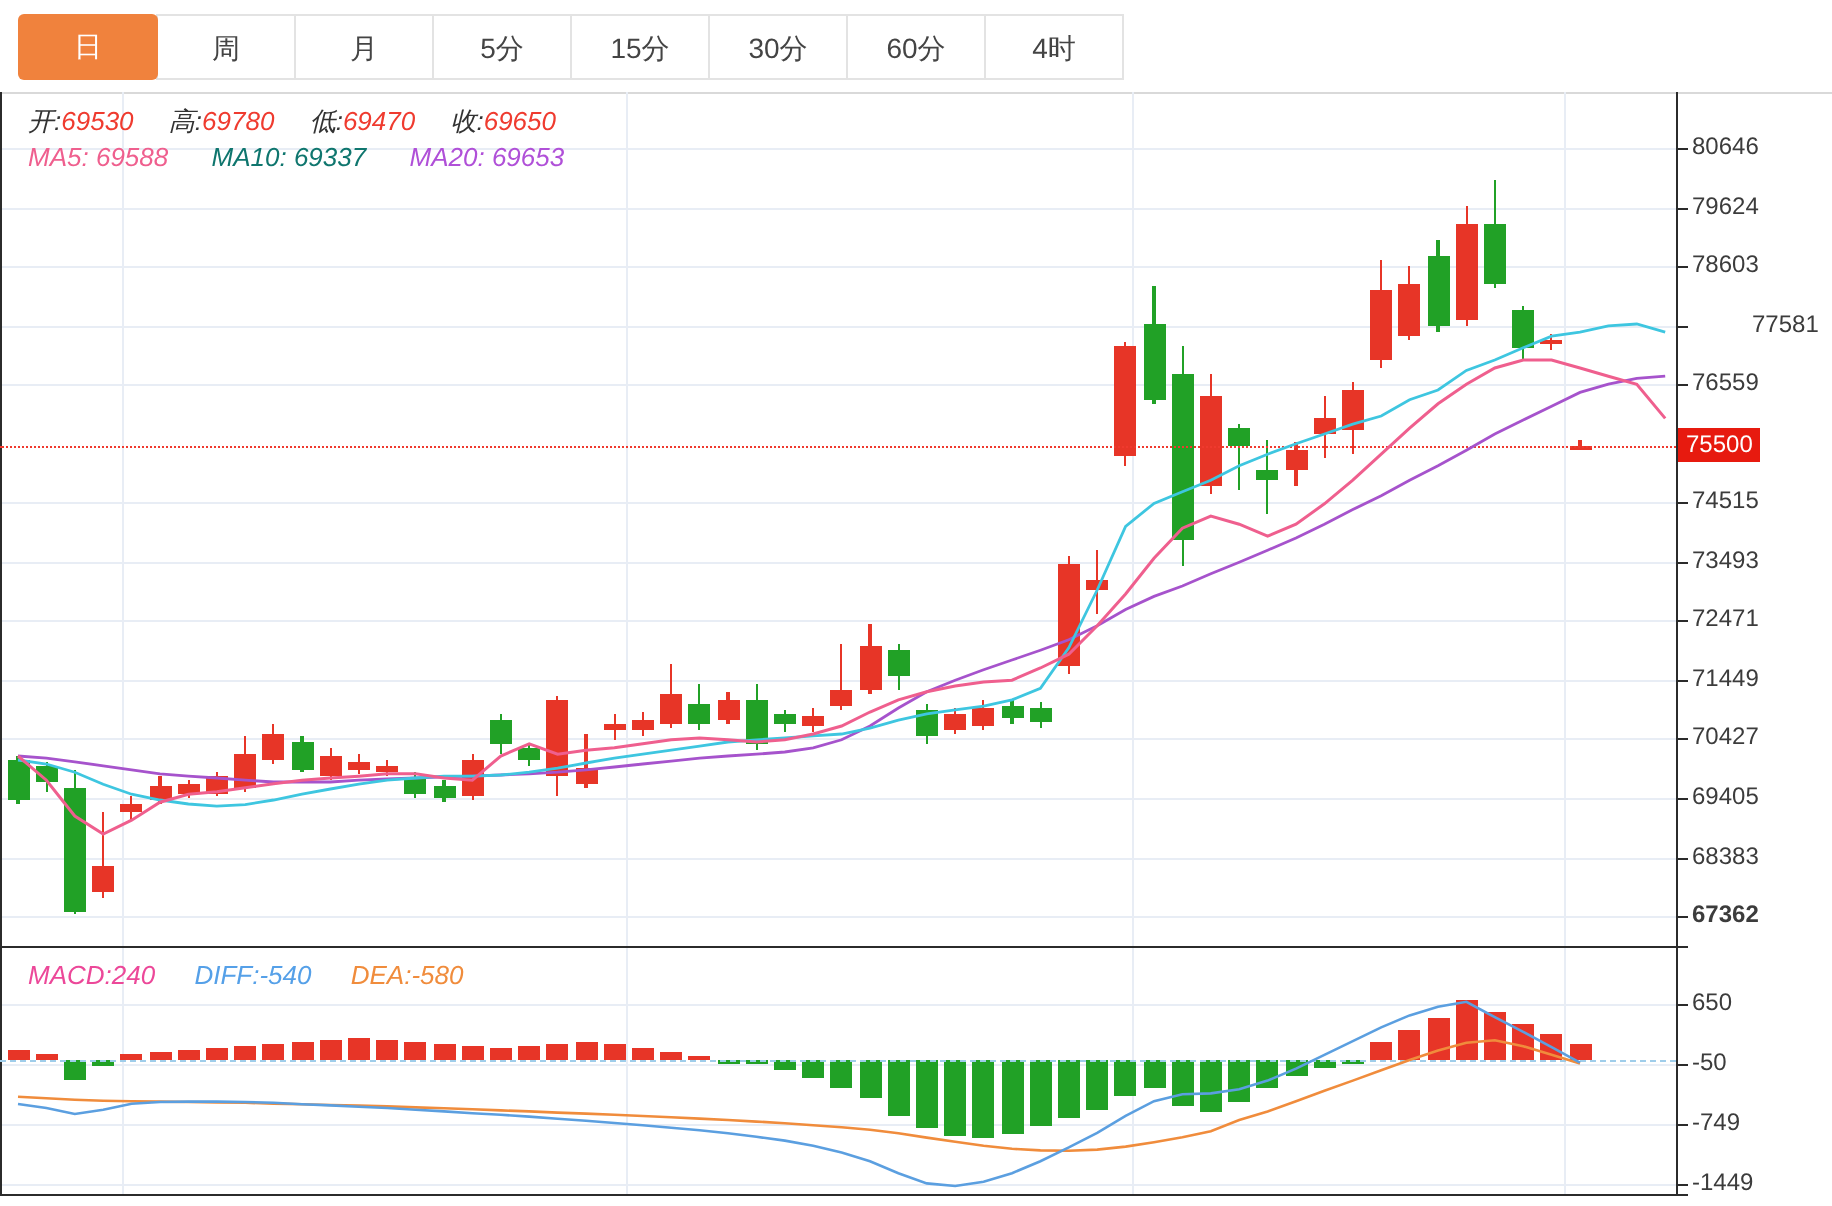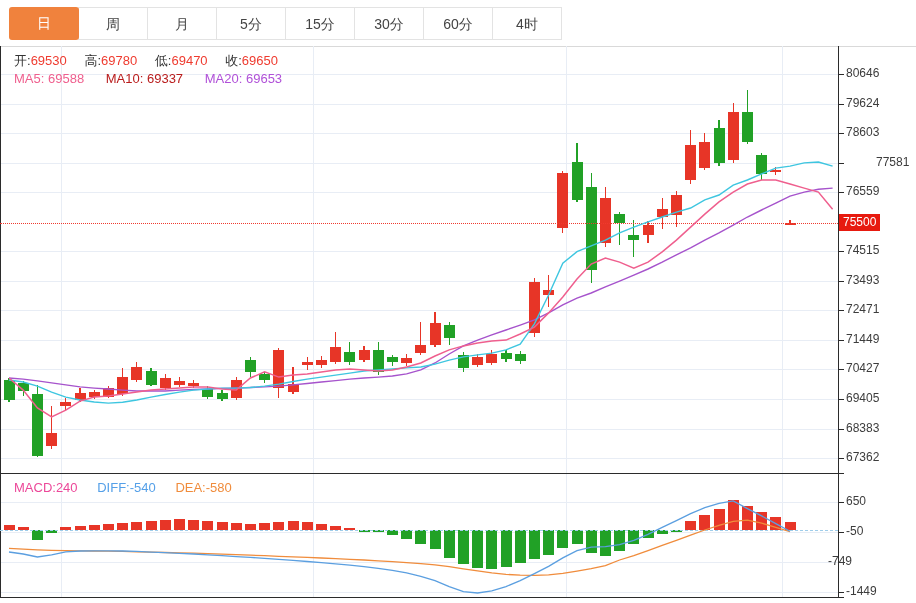--- a/index.html
+++ b/index.html
@@ -7,21 +7,21 @@
          font-family:"Liberation Sans",sans-serif;}
   
   .tabbar{position:absolute;left:10px;top:7px;height:33px;display:flex;z-index:5;}
   .tab{width:70px;height:33px;line-height:32px;text-align:center;font-size:14px;color:#444;
        background:#fff;border:1px solid #e3e3e3;margin-left:-1px;box-sizing:border-box;cursor:pointer;}
   .tab.active{color:#fff;border:none;border-radius:3px;z-index:2;}
   .tabbar-bottom{position:absolute;left:0;top:46px;width:916px;height:1px;background:#d9d9d9;}
   
   .row{position:absolute;font-size:13px;white-space:nowrap;z-index:6;}
   .row .lb{color:#333;}
-  .row .pair{margin-right:14px;}
+  .row .pair{margin-right:14px;font-style:italic;}
   .v-red{color:#ef3b2f;}
   
   .hgrid,.vgrid{position:absolute;background:#e8edf5;}
   .darkline{position:absolute;background:#2b2b2b;}
   .tick{position:absolute;width:6px;height:1px;background:#2b2b2b;}
   .axis-label{position:absolute;font-size:12px;color:#3c3c3c;}
   .cur-label{position:absolute;font-size:12px;color:#fff;background:#e71a0f;padding:1px 4px 2px 4px;z-index:4;}
   .dotline{position:absolute;border-top:1px dotted #f0392e;z-index:3;}
   .zeroline{position:absolute;border-top:1px dashed #9fcdea;z-index:2;}
   .wick,.body,.mbar{position:absolute;}
@@ -45,21 +45,21 @@
 
   <div class="row" style="left:14px;top:52px;">
     <span class="pair"><span class="lb">开:</span><span class="v-red">69530</span></span>
     <span class="pair"><span class="lb">高:</span><span class="v-red">69780</span></span>
     <span class="pair"><span class="lb">低:</span><span class="v-red">69470</span></span>
     <span class="pair"><span class="lb">收:</span><span class="v-red">69650</span></span>
   </div>
 
   <div class="row" style="left:14px;top:71px;">
     <span class="pair" style="color:#ef5f8e;margin-right:18px;"><span>MA5:</span> <span>69588</span></span>
-    <span class="pair" style="color:#b91c1c;margin-right:18px;"><span>MA10:</span> <span>69337</span></span>
+    <span class="pair" style="color:#0f766e;margin-right:18px;"><span>MA10:</span> <span>69337</span></span>
     <span class="pair" style="color:#b050d8;"><span>MA20:</span> <span>69653</span></span>
   </div>
 
   <div class="row" style="left:14px;top:480px;">
     <span class="pair" style="color:#ec4899;margin-right:16px;"><span>MACD:</span><span>240</span></span>
     <span class="pair" style="color:#55a0e8;margin-right:16px;"><span>DIFF:</span><span>-540</span></span>
     <span class="pair" style="color:#f08c3c;"><span>DEA:</span><span>-580</span></span>
   </div>
 
   <div id="main-panel">
@@ -289,28 +289,28 @@
       <div class="axis-label" style="left:846px;top:302.3px;">72471</div>
       <div class="tick" style="left:838px;top:339.9px;"></div>
       <div class="axis-label" style="left:846px;top:331.9px;">71449</div>
       <div class="tick" style="left:838px;top:369.4px;"></div>
       <div class="axis-label" style="left:846px;top:361.4px;">70427</div>
       <div class="tick" style="left:838px;top:398.9px;"></div>
       <div class="axis-label" style="left:846px;top:390.9px;">69405</div>
       <div class="tick" style="left:838px;top:428.5px;"></div>
       <div class="axis-label" style="left:846px;top:420.5px;">68383</div>
       <div class="tick" style="left:838px;top:458.0px;"></div>
-      <div class="axis-label" style="left:846px;top:450.0px;">67362</div>
+      <div class="axis-label" style="left:846px;top:450.0px;font-weight:bold;">67362</div>
       <div class="cur-label" style="left:839px;top:213.8px;">75500</div>
       <div class="tick" style="left:838px;top:502.1px;"></div>
       <div class="axis-label" style="left:846px;top:494.1px;">650</div>
       <div class="tick" style="left:838px;top:532.1px;"></div>
       <div class="axis-label" style="left:846px;top:524.1px;">-50</div>
       <div class="tick" style="left:838px;top:562.1px;"></div>
-      <div class="axis-label" style="left:828px;top:554.1px;">-749</div>
+      <div class="axis-label" style="left:846px;top:554.1px;">-749</div>
       <div class="tick" style="left:838px;top:592.1px;"></div>
       <div class="axis-label" style="left:846px;top:584.1px;">-1449</div>
     </div>
 <div class="darkline" style="left:0;top:46px;width:1px;height:551px;"></div>
     <div class="darkline" style="left:838px;top:46px;width:1px;height:552px;"></div>
     <div class="darkline" style="left:0;top:473px;width:844px;height:1px;"></div>
     <div class="darkline" style="left:0;top:597px;width:844px;height:1px;"></div>
   </div>
 
 </body></html>

